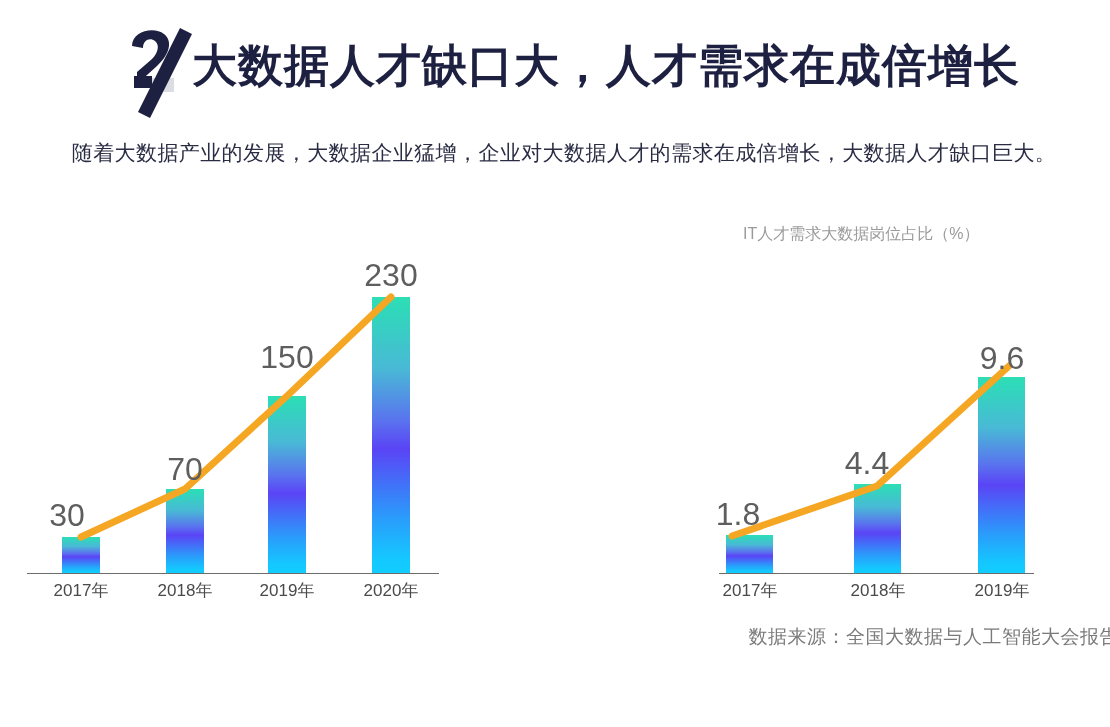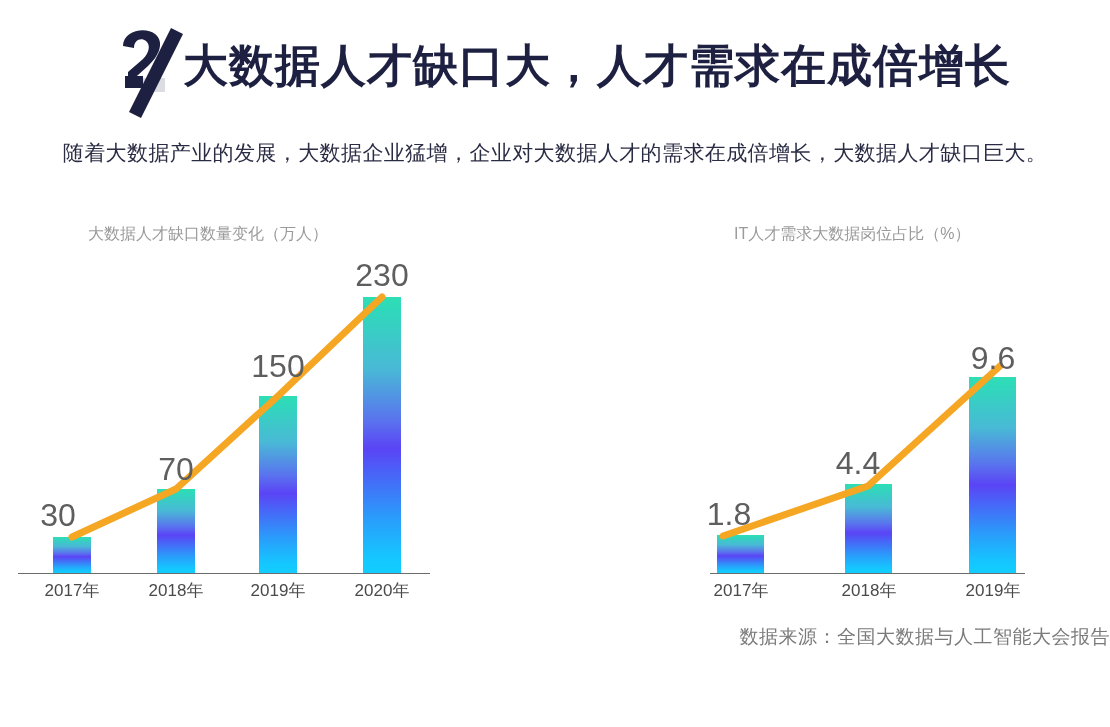--- a/index.html
+++ b/index.html
@@ -3,21 +3,21 @@
 <meta charset="utf-8">
 <style>
   html,body{margin:0;padding:0;}
   body{
     width:1110px;height:727px;
     background:#ffffff;
     font-family:"Liberation Sans","DejaVu Sans",sans-serif;
     position:relative;overflow:hidden;
     -webkit-font-smoothing:antialiased;
   }
-  .page{position:absolute;inset:0;}
+  .page{position:absolute;inset:0;margin-left:9px;}
 
   
   .header{position:absolute;left:0;top:0;width:1110px;height:120px;}
   .logo{
     position:absolute;left:115px;top:26px;width:70px;height:92px;
   }
   .logo svg{display:block;}
   .title{
     position:absolute;left:183px;top:38px;
     font-size:45px;line-height:56px;
@@ -103,38 +103,37 @@
         <path d="M56 2 L68 8 L26 92 L14 86 Z" fill="#1d2040"></path>
       </svg>
     </div>
     <div class="title">大数据人才缺口大，人才需求在成倍增长</div>
   </div>
 
   <div class="subtitle">随着大数据产业的发展，大数据企业猛增，企业对大数据人才的需求在成倍增长，大数据人才缺口巨大。</div>
 
   <div class="chart" style="left:0;top:196px;width:555px;height:420px;">
 
-    <div class="chart-title" style="left:88px;top:26px;">大数据人才缺口数量变化（万人）</div>
 
     <div class="plot" style="left:0;top:0;width:555px;height:420px;">
 
       <div class="axis-line" style="left:18px;top:377px;width:412px;"></div>
 
       <div class="bar" style="left:53px;bottom:43px;width:38px;height:36px;"></div>
       <div class="bar" style="left:157px;bottom:43px;width:38px;height:84px;"></div>
       <div class="bar" style="left:259px;bottom:43px;width:38px;height:177px;"></div>
       <div class="bar" style="left:363px;bottom:43px;width:38px;height:276px;"></div>
 
       <svg class="trend" width="555" height="420">
         <polyline points="72,341 176,293 278,200 382,101" fill="none" stroke="#F5A623" stroke-width="7" stroke-linecap="round" stroke-linejoin="round"></polyline>
       </svg>
 
       <div class="bar-label" style="left:28px;top:305px;width:60px;">30</div>
       <div class="bar-label" style="left:146px;top:259px;width:60px;">70</div>
-      <div class="bar-label" style="left:243px;top:156px;width:70px;">150</div>
+      <div class="bar-label" style="left:243px;top:147px;width:70px;">150</div>
       <div class="bar-label" style="left:347px;top:65px;width:70px;">230</div>
 
       <div class="tick-label" style="left:22px;top:383px;width:100px;">2017年</div>
       <div class="tick-label" style="left:126px;top:383px;width:100px;">2018年</div>
       <div class="tick-label" style="left:228px;top:383px;width:100px;">2019年</div>
       <div class="tick-label" style="left:332px;top:383px;width:100px;">2020年</div>
     </div>
   </div>
 
   <div class="chart" style="left:555px;top:196px;width:555px;height:420px;">

